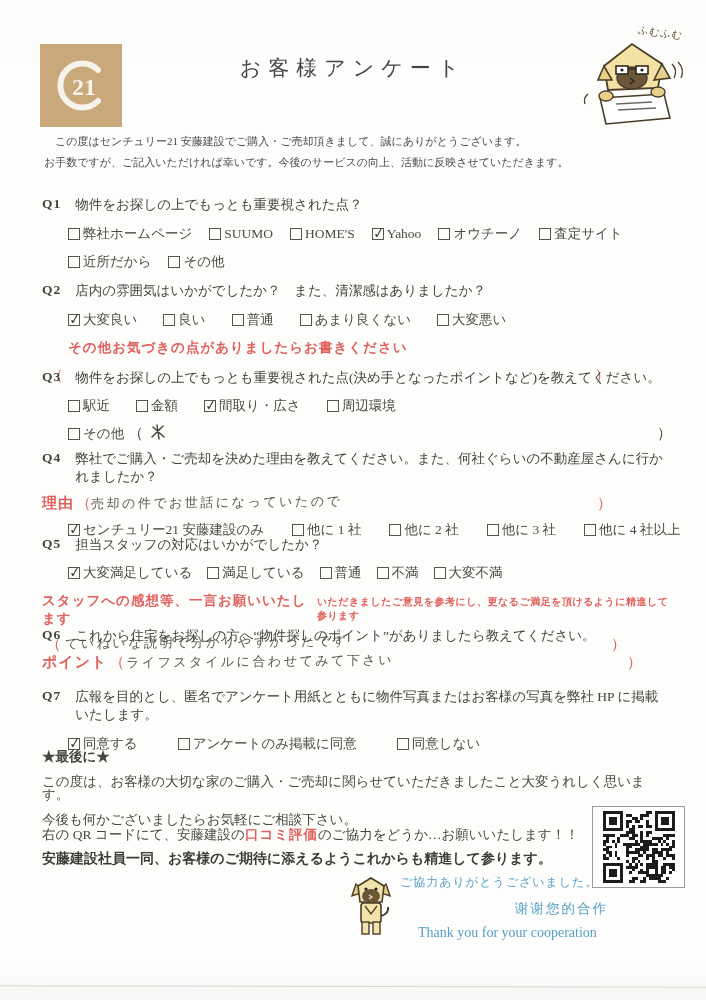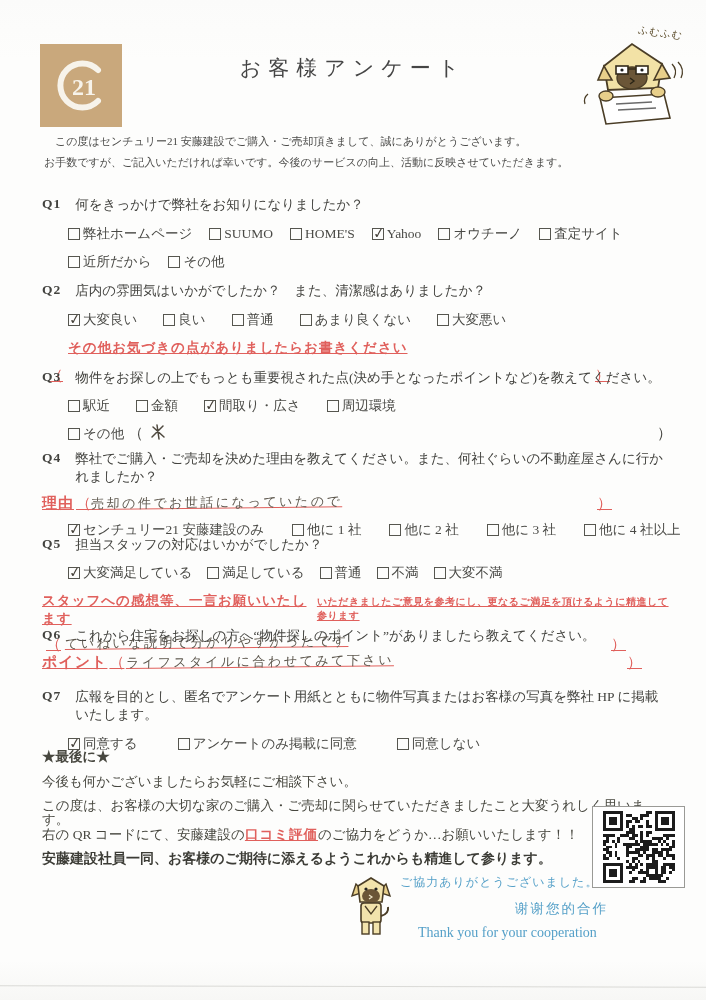--- a/index.html
+++ b/index.html
@@ -24,21 +24,21 @@
   .opt { display:flex; align-items:center; white-space:nowrap; }
   .cb {
     position:relative; display:inline-block; width:12px; height:12px;
     border:1.3px solid #56564f; margin-right:3px; flex:0 0 auto; background:transparent;
   }
   .cb.checked::after {
     content:"✓"; position:absolute; left:0px; top:-4px;
     font-size:14px; color:#454039; transform:rotate(-8deg);
     font-family:"DejaVu Sans",sans-serif;
   }
-  .red { color:#e0605c;text-decoration:underline; }
+  .red { color:#e0605c; }
   .red-note { font-weight:bold; letter-spacing:1px; }
   .paren-line { display:flex; justify-content:space-between; font-size:15px; }
   .hand {
     font-family:"DejaVu Sans",sans-serif; color:#5d574d;
     letter-spacing:2.5px; font-size:13px; transform:rotate(-0.6deg) skewX(-2deg);
     transform-origin:left center;
   }
   .small-red { font-size:10px; font-weight:bold; letter-spacing:0.5px; }
   .closing-line { font-size:13.5px; line-height:1.0; color:#47473f; }
   .bold-line { font-weight:bold; color:#3c3c36; }
@@ -99,21 +99,21 @@
   </div>
 
   <div class="abs intro">
     <div>　この度はセンチュリー21 安藤建設でご購入・ご売却頂きまして、誠にありがとうございます。</div>
     <div>お手数ですが、ご記入いただければ幸いです。今後のサービスの向上、活動に反映させていただきます。</div>
   </div>
 
   <div class="abs q" style="top:196px;">
     <div class="q-head">
       <span class="q-no">Q1</span>
-      <span>何をきっかけで弊社をお知りになりましたか？</span>
+      <span>物件をお探しの上でもっとも重要視された点？</span>
     </div>
     <div class="opts" style="gap:17px; margin-top:11px;">
       <span class="opt">
           <span class="cb"></span>
           <span>弊社ホームページ</span>
         </span>
       <span class="opt">
           <span class="cb"></span>
           <span>SUUMO</span>
         </span>
@@ -323,22 +323,22 @@
         </span>
       <span class="opt">
           <span class="cb"></span>
           <span>同意しない</span>
         </span>
     </div>
   </div>
 
   <div class="abs" style="left:42px; top:750px; width:630px;">
     <div class="closing-line" style="font-weight:bold;">★最後に★</div>
+    <div class="closing-line" style="margin-top:11px;">この度は、お客様の大切な家のご購入・ご売却に関らせていただきましたこと大変うれしく思います。</div>
     <div class="closing-line" style="margin-top:11px;">今後も何かございましたらお気軽にご相談下さい。</div>
-    <div class="closing-line" style="margin-top:11px;">この度は、お客様の大切な家のご購入・ご売却に関らせていただきましたこと大変うれしく思います。</div>
   </div>
 
   <div class="abs" style="left:42px; top:828px; width:545px;">
     <div class="closing-line">
       <span>右の QR コードにて、安藤建設の</span><span class="red red-note">口コミ評価</span><span>のご協力をどうか…お願いいたします！！</span>
     </div>
     <div class="closing-line bold-line" style="margin-top:10px; font-size:14px;">安藤建設社員一同、お客様のご期待に添えるようこれからも精進して参ります。</div>
   </div>
 
   <div class="abs qr-frame">

